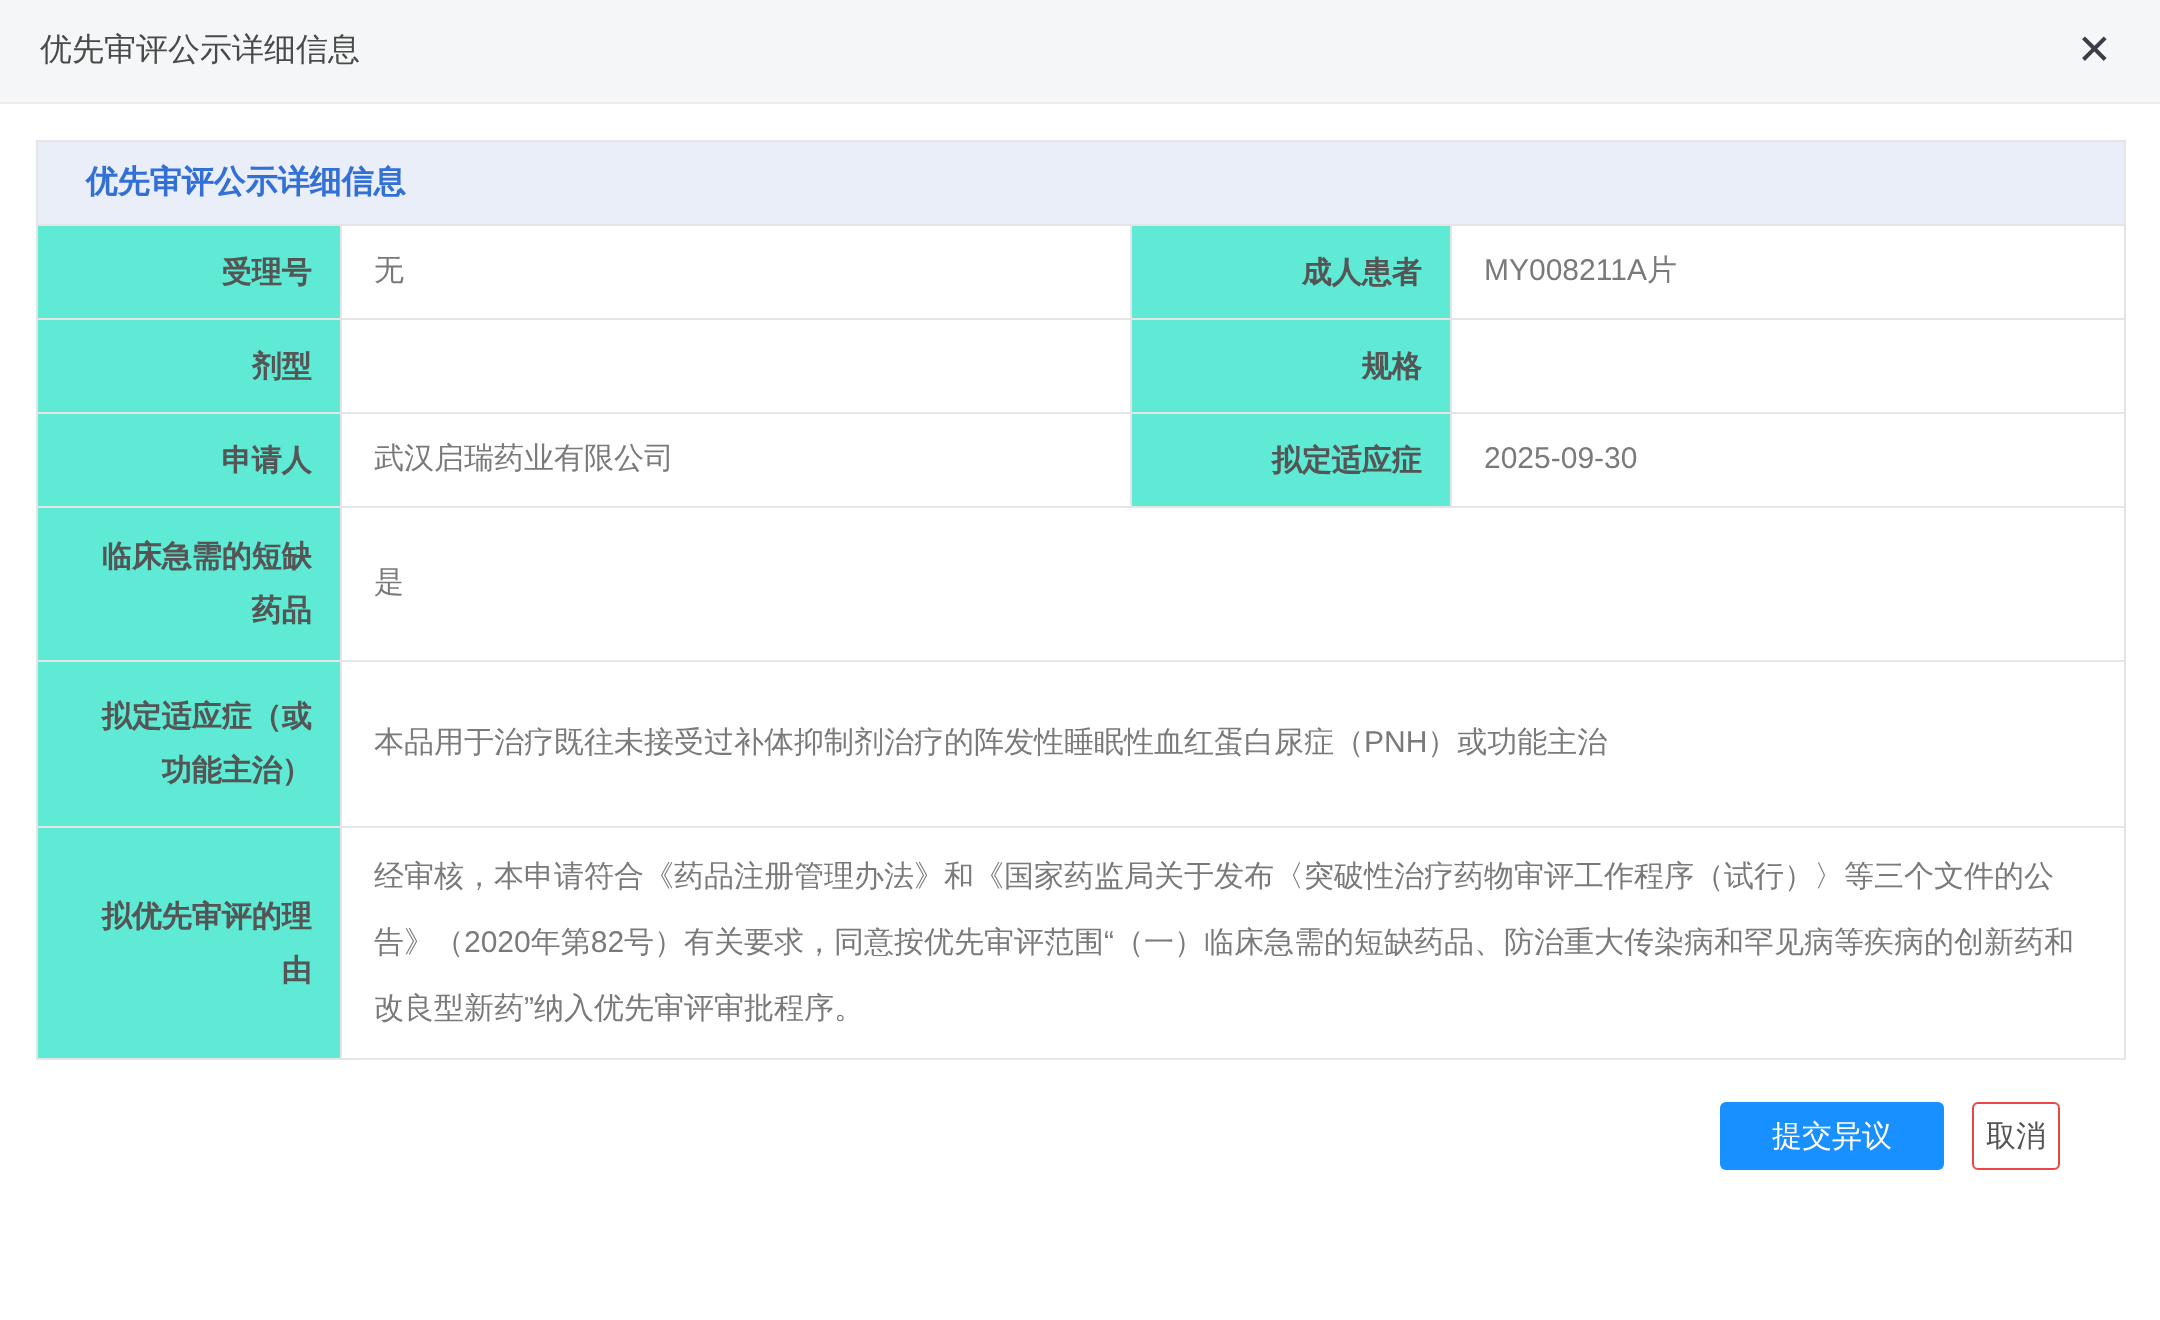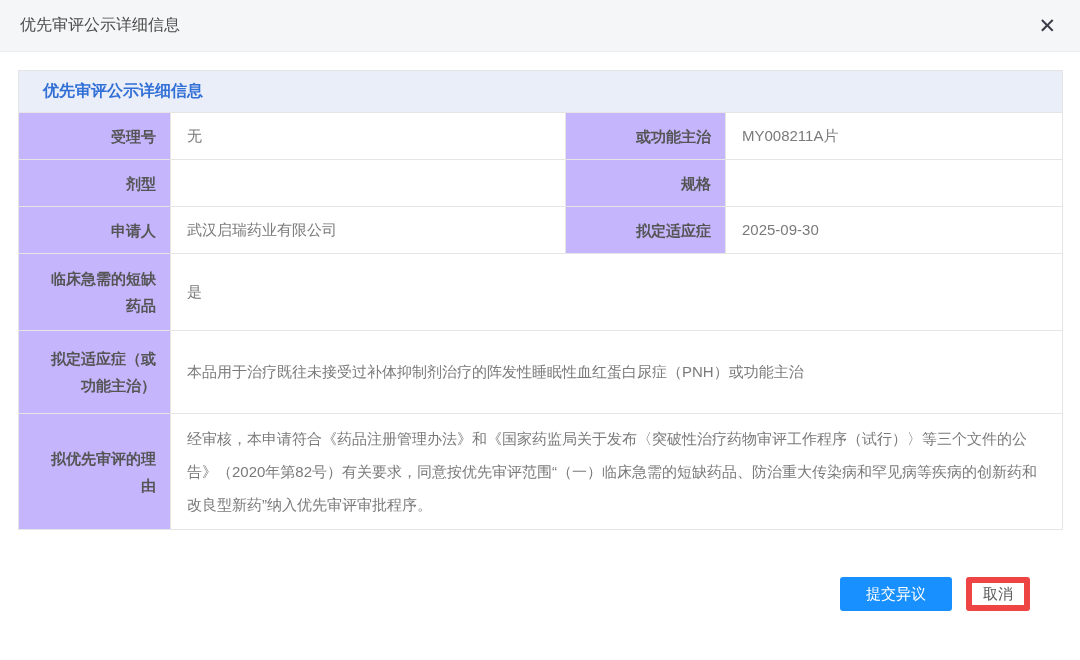--- a/index.html
+++ b/index.html
@@ -25,45 +25,45 @@
   table.details td { border:1px solid #e5e5e5; vertical-align:middle; }
   tr.panel-header-row td {
     background:var(--panel-header-bg,#e9eef9);
     color:var(--panel-header-text,#3370d6);
     font-weight:bold; font-size:16px; padding:0 24px; height:42px;
     text-align:left;
   }
   td.label {
     text-align:right; font-weight:bold; color:#555;
     font-size:15px; padding:6px 14px 6px 20px; line-height:1.8;
-    background:#c4b5fd;
+    background:#5eead4;
   }
   td.value {
     color:#7a7a7a; font-size:15px; padding:6px 16px; text-align:left;
     line-height:1.7; background:#fff;
   }
   tr.row-compact td { height:47px; }
   tr.row-rare td { height:77px; }
   tr.row-indication td { height:83px; }
   tr.row-reason td { height:115px; }
   tr.row-reason td.value { line-height:2.2; padding-top:8px; padding-bottom:8px; }
   .modal-footer {
-    margin-top:47px; display:flex; justify-content:flex-end;
+    margin-top:21px; display:flex; justify-content:flex-end;
     align-items:flex-start; gap:14px; padding-right:32px;
   }
   .btn {
     height:34px; font-size:15px; border-radius:3px; cursor:pointer;
     display:inline-flex; align-items:center; justify-content:center;
     font-family:inherit;
   }
   .btn-primary {
     width:112px; background:var(--accent,#1890ff); color:#fff; border:none;
   }
   .btn-default {
-    width:64px; background:#fff; color:#555; border:6px solid #ef4444;
+    width:44px; background:#fff; color:#555; border:1px solid #ef4444;
   }
 </style>
 </head>
 <body>
 
 <div class="modal-header">
   <span class="modal-title">优先审评公示详细信息</span>
   <span class="close-btn">✕</span>
 </div>
 
@@ -75,21 +75,21 @@
         <col style="width:160px">
         <col style="width:337px">
     </colgroup>
     <tbody>
         <tr class="panel-header-row">
       <td colspan="4">优先审评公示详细信息</td>
     </tr>
     <tr class="row-compact">
       <td class="label">受理号</td>
       <td class="value">无</td>
-      <td class="label">或功能主治</td>
+      <td class="label">成人患者</td>
       <td class="value">MY008211A片</td>
     </tr>
     <tr class="row-compact">
       <td class="label">剂型</td>
       <td class="value"></td>
       <td class="label">规格</td>
       <td class="value"></td>
     </tr>
     <tr class="row-compact">
       <td class="label">申请人</td>

